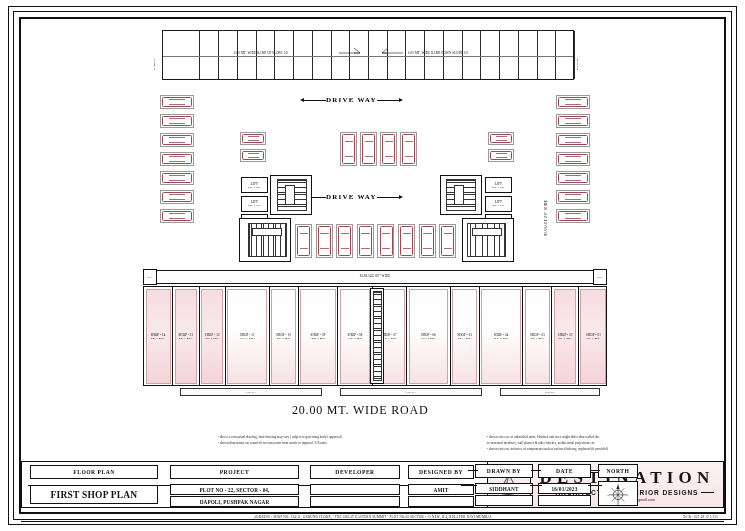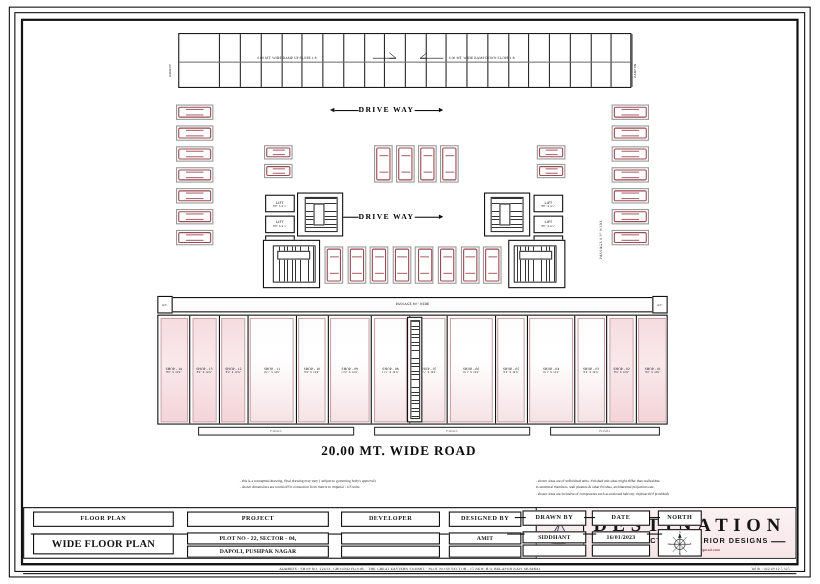--- a/index.html
+++ b/index.html
@@ -36,21 +36,21 @@
   .lbl {
     position: absolute;
     font-family: "Liberation Serif", serif;
     color: #0c0c0c;
     white-space: nowrap;
     line-height: 1;
   }
   .tiny   { font-size: 2.6px; letter-spacing: .1px; }
   .tiny2  { font-size: 3.1px; letter-spacing: .15px; }
   .med    { font-size: 7px; font-weight: bold; letter-spacing: 1.2px; }
-  .big    { font-size: 12px; font-weight: bold; letter-spacing: .8px; }
+  .big    { font-size: 12px; font-weight: normal; letter-spacing: .8px; }
 
   
   .ramp-block {
     position: absolute;
     border: 0.8px solid #1a1a1a;
     background: #fff;
   }
   .ramp-cell {
     position: absolute; top: 0; bottom: 0;
     border-right: 0.7px solid #2a2a2a;
@@ -601,21 +601,21 @@
 
   <div id="titleblock">
     <div class="tb-left">
 
       <div class="tb-conn" style="left:6px;top:23px;width:460px;"></div>
 
       <div class="cellbox" style="left:8px;top:3px;width:128px;height:14px;">
         <span class="hdr">FLOOR PLAN</span>
       </div>
       <div class="cellbox" style="left:8px;top:23px;width:128px;height:19px;">
-        <span class="val-big">WIDE FLOOR PLAN</span>
+        <span class="val-big">FIRST SHOP PLAN</span>
       </div>
 
       <div class="cellbox" style="left:148px;top:3px;width:129px;height:14px;">
         <span class="hdr">PROJECT</span>
       </div>
       <div class="cellbox" style="left:148px;top:22px;width:129px;height:11px;">
         <span class="val-sm">PLOT NO - 22, SECTOR - 04,</span>
       </div>
       <div class="cellbox" style="left:148px;top:34px;width:129px;height:11px;">
         <span class="val-sm">DAPOLI, PUSHPAK NAGAR</span>

